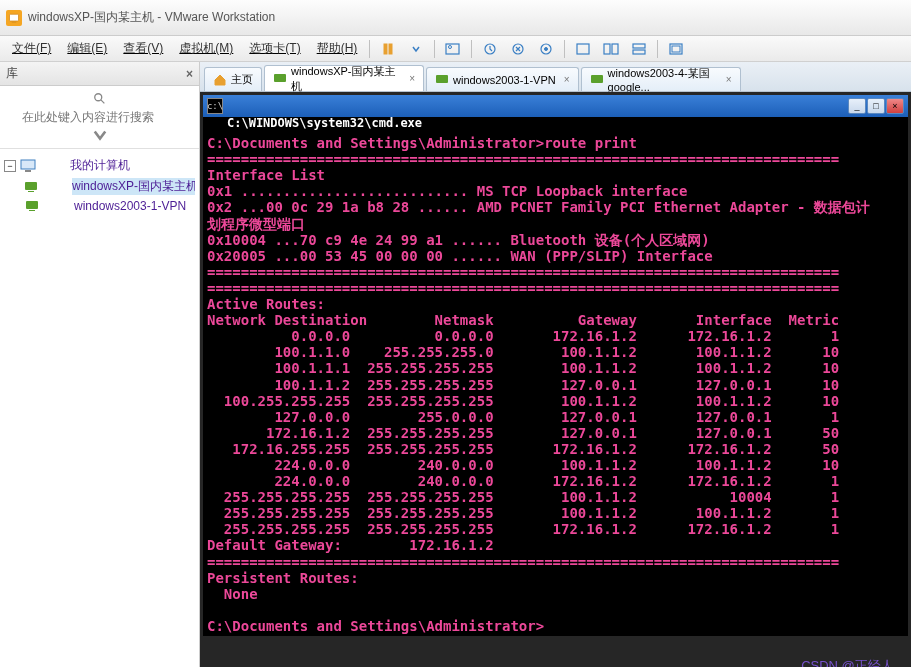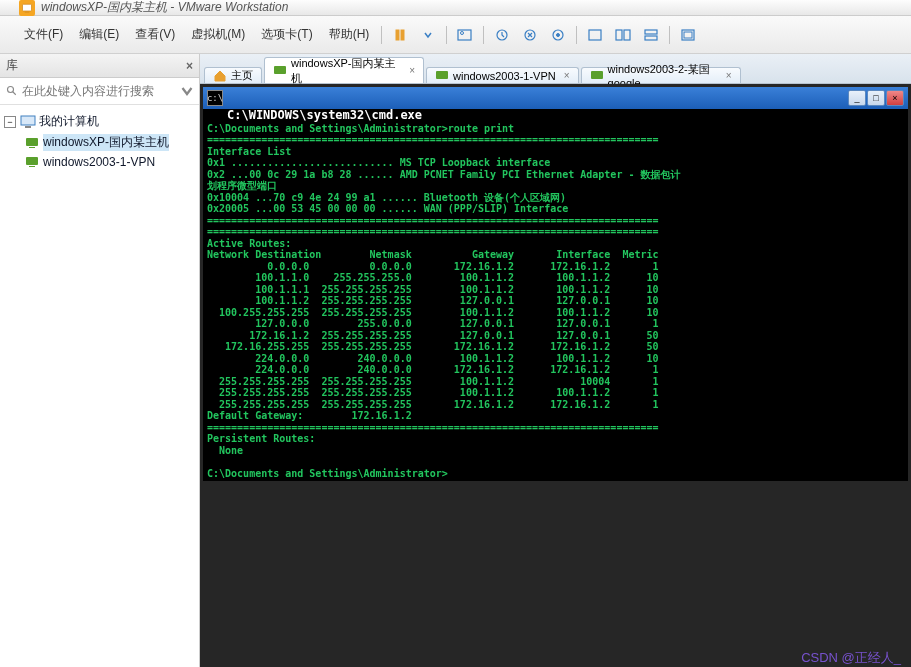--- a/index.html
+++ b/index.html
@@ -1,68 +1,68 @@
 <!DOCTYPE html>
 <html><head>
   <meta charset="utf-8">
   <style>
     * { margin: 0; padding: 0; box-sizing: border-box; font-family: "Microsoft YaHei", "Segoe UI", Tahoma, sans-serif; }
     body { width: 911px; height: 667px; background: #fff; overflow: hidden; font-size: 12px; }
     
-    .title-bar { height: 16px; background: linear-gradient(#fdfdfd, #e8e8e8); border-bottom: 1px solid #ccc; display: flex; align-items: center; padding: 0 19px; font-style: italic; }
+    .title-bar { height: 36px; background: linear-gradient(#fdfdfd, #e8e8e8); border-bottom: 1px solid #ccc; display: flex; align-items: center; padding: 0 6px; }
     .title-icon { width: 16px; height: 16px; background: #f5a623; border-radius: 2px; margin-right: 6px; display: flex; align-items: center; justify-content: center; }
     .title-icon svg { width: 12px; height: 12px; }
     .title-text { color: #555; font-size: 12px; }
     
-    .menu-bar { height: 38px; background: linear-gradient(#fafafa, #eaeaea); border-bottom: 1px solid #d0d0d0; display: flex; align-items: center; padding: 0 16px; }
+    .menu-bar { height: 26px; background: linear-gradient(#fafafa, #eaeaea); border-bottom: 1px solid #d0d0d0; display: flex; align-items: center; padding: 0 4px; text-decoration: underline; }
     .menu-item { padding: 3px 8px; cursor: pointer; color: #333; }
     .menu-sep { width: 1px; height: 18px; background: #c0c0c0; margin: 0 4px; }
     .tb-btn { width: 24px; height: 22px; margin: 0 2px; display: flex; align-items: center; justify-content: center; cursor: pointer; border-radius: 2px; }
     .tb-btn.orange svg { stroke: #e8a030; fill: #e8a030; }
     .tb-btn.blue svg { stroke: #3a7fc4; fill: none; }
     
     .main-area { display: flex; height: 617px; }
     
     .sidebar { width: 200px; border-right: 1px solid #ccc; background: #fff; display: flex; flex-direction: column; }
     .sidebar-header { height: 24px; background: linear-gradient(#f4f4f4, #e4e4e4); border-bottom: 1px solid #ccc; display: flex; align-items: center; justify-content: space-between; padding: 0 6px; font-size: 12px; color: #444; }
     .close-x { cursor: pointer; font-weight: bold; color: #666; }
-    .search-wrap { padding: 6px; border-bottom: 1px solid #e0e0e0; display: flex; align-items: center; gap: 4px; }
+    .search-wrap { padding: 6px; border-bottom: 1px solid #e0e0e0; display: flex; align-items: center; gap: 4px; flex-direction: column; }
     .search-wrap svg { width: 14px; height: 14px; }
     .search-input { flex: 1; border: none; outline: none; font-size: 12px; color: #999; }
     
     .tree { padding: 6px 4px; font-size: 12px; }
     .tree-node { display: flex; align-items: center; padding: 2px 0; cursor: pointer; white-space: nowrap; overflow: hidden; }
     .tree-toggle { width: 12px; height: 12px; border: 1px solid #888; display: inline-flex; align-items: center; justify-content: center; font-size: 9px; margin-right: 4px; background: #fff; }
     .tree-icon { width: 16px; height: 14px; margin-right: 3px; display: inline-flex; align-items: center; justify-content: center; }
-    .tree-label { color: #0f172a; }
+    .tree-label { color: #4c1d95; margin-left: 31px; }
     .tree-node.selected .tree-label { background: #cde6f7; }
     .tree-children { margin-left: 20px; }
     .vm-icon-gray svg { fill: #888; }
     .vm-icon-green svg { fill: #5aa02c; }
     
     .content { flex: 1; display: flex; flex-direction: column; background: #e8eef5; }
     
     .tab-bar { height: 30px; background: linear-gradient(#eaf0f6, #d8e2ec); border-bottom: 1px solid #b8c4d0; display: flex; align-items: flex-end; padding: 0 4px; }
-    .tab { height: 16px; padding: 0 8px; margin-right: 2px; background: linear-gradient(#f8fbfe, #e4eef8); border: 1px solid #b0c0d0; border-bottom: none; border-radius: 3px 3px 0 0; display: flex; align-items: center; gap: 4px; font-size: 11px; cursor: pointer; max-width: 160px; }
+    .tab { height: 24px; padding: 0 8px; margin-right: 2px; background: linear-gradient(#f8fbfe, #e4eef8); border: 1px solid #b0c0d0; border-bottom: none; border-radius: 3px 3px 0 0; display: flex; align-items: center; gap: 4px; font-size: 11px; cursor: pointer; max-width: 160px; }
     .tab.active { background: #fff; height: 26px; }
     .tab-icon { width: 14px; height: 14px; display: inline-flex; }
     .tab-icon.orange svg { fill: #e8a030; stroke: #e8a030; }
     .tab-close { color: #777; font-size: 10px; margin-left: 4px; }
     
     .vm-view { flex: 1; background: #262626; padding: 3px; position: relative; }
     
     .cmd-window { background: #000; position: relative; }
     .cmd-titlebar { height: 22px; background: linear-gradient(#3a80d8, #1c5fb8); display: flex; align-items: center; padding: 0 4px; }
     .cmd-titlebar-icon { width: 16px; height: 16px; margin-right: 4px; background: #000; border: 1px solid #888; display: flex; align-items: center; justify-content: center; color: #ccc; font-size: 9px; font-family: monospace; }
     .cmd-title { color: #fff; font-size: 12px; font-family: "SimSun", monospace; flex: 1; font-weight: bold; margin-top: 34px; }
     .cmd-btns { display: flex; gap: 1px; }
     .cmd-btn { width: 18px; height: 16px; background: linear-gradient(#e8f0fa, #c8d8ec); border: 1px solid #5a88c0; border-radius: 2px; display: flex; align-items: center; justify-content: center; font-size: 9px; cursor: pointer; }
     .cmd-btn.close { background: linear-gradient(#f08888, #d04040); }
     
-    .cmd-body { background: #000; color: #22c55e; font-family: "Consolas", "SimSun", monospace; font-size: 10px; padding: 2px 4px; line-height: 1.15; white-space: pre; overflow: hidden; font-weight: bold; }
+    .cmd-body { background: #000; color: #ec4899; font-family: "Consolas", "SimSun", monospace; font-size: 14px; padding: 2px 4px; line-height: 1.15; white-space: pre; overflow: hidden; font-weight: bold; }
     
     .watermark { position: absolute; bottom: 4px; right: 10px; color: #8b5cf6; font-size: 13px; font-family: "Microsoft YaHei", sans-serif; opacity: 0.8; }
   </style>
 </head>
 <body>
 
 <div class="title-bar">
   <span class="title-icon">
     <svg viewBox="0 0 16 16">
         <rect x="2" y="3" width="12" height="9" rx="1" fill="#fff" stroke="#d08820"></rect>
@@ -221,21 +221,21 @@
           </span>
         <span>windows2003-1-VPN</span>
         <span class="tab-close">×</span>
       </div>
       <div class="tab">
         <span class="tab-icon">
             <svg viewBox="0 0 14 12">
               <rect x="1" y="1" width="12" height="8" rx="1" fill="#5aa02c"></rect>
             </svg>
           </span>
-        <span>windows2003-2-某国google...</span>
+        <span>windows2003-4-某国google...</span>
         <span class="tab-close">×</span>
       </div>
     </div>
 
     <div class="vm-view">
       <div class="cmd-window">
         <div class="cmd-titlebar">
           <span class="cmd-titlebar-icon">c:\</span>
           <span class="cmd-title">C:\WINDOWS\system32\cmd.exe</span>
           <div class="cmd-btns">

